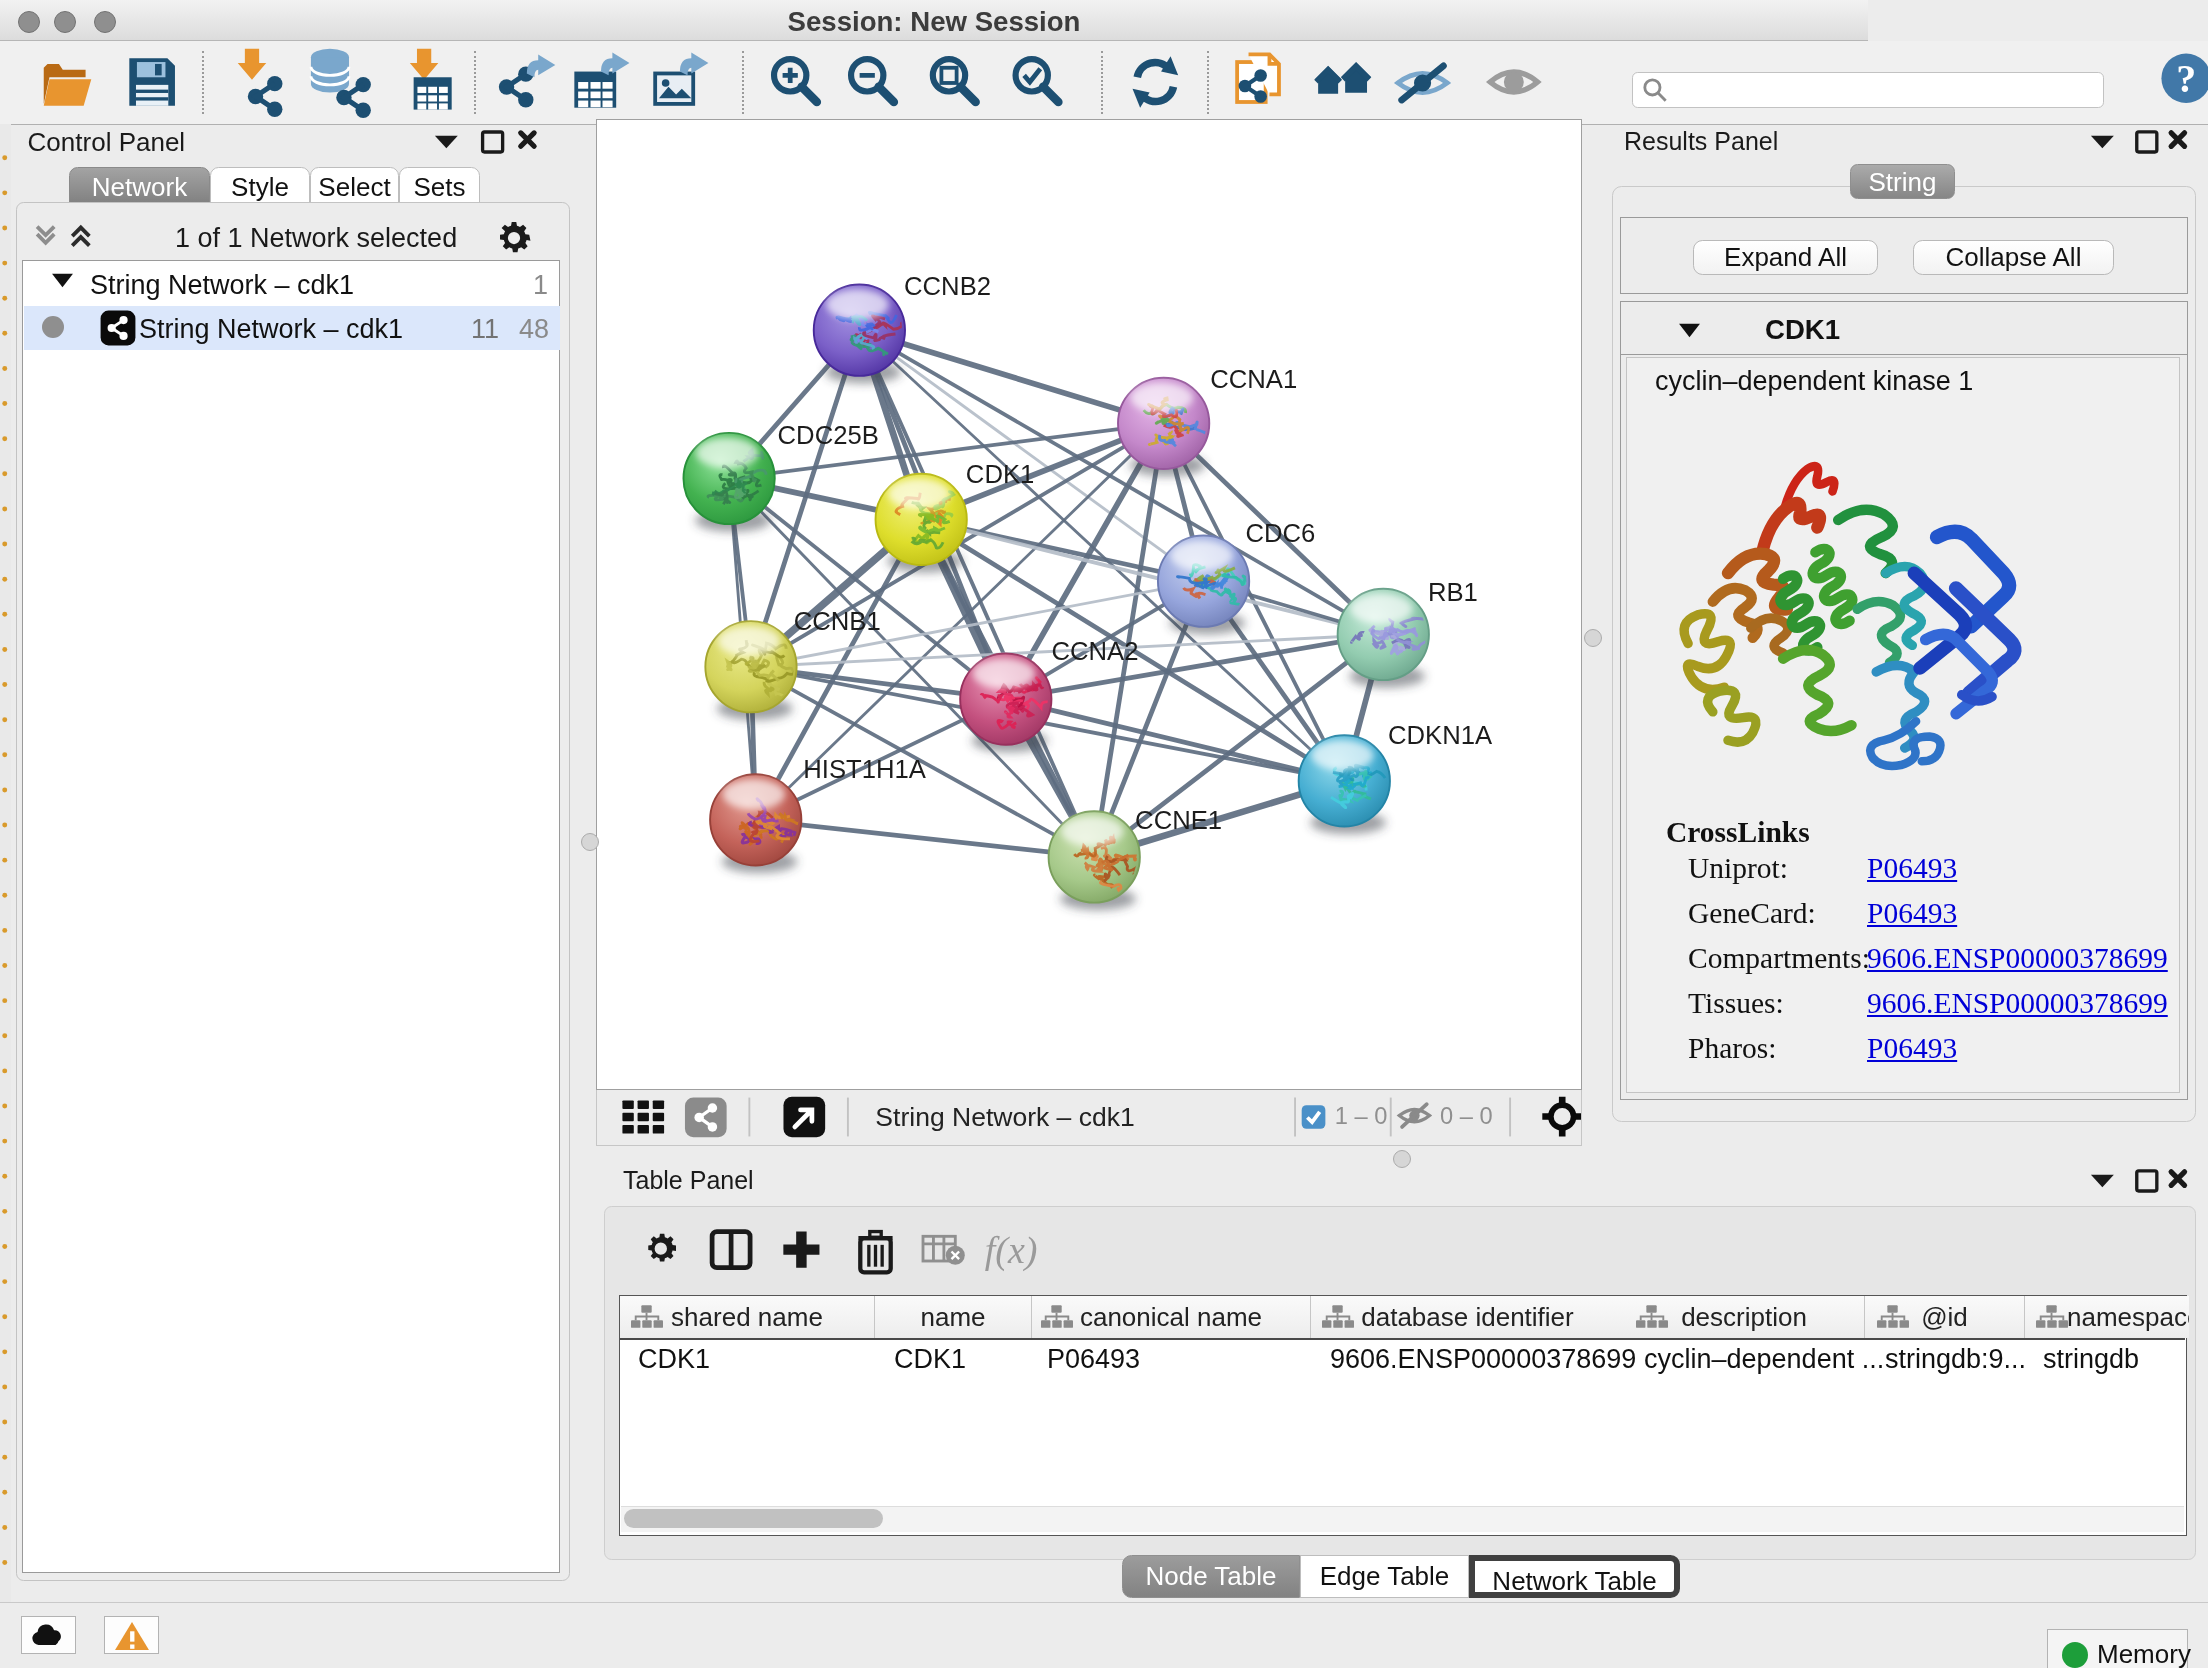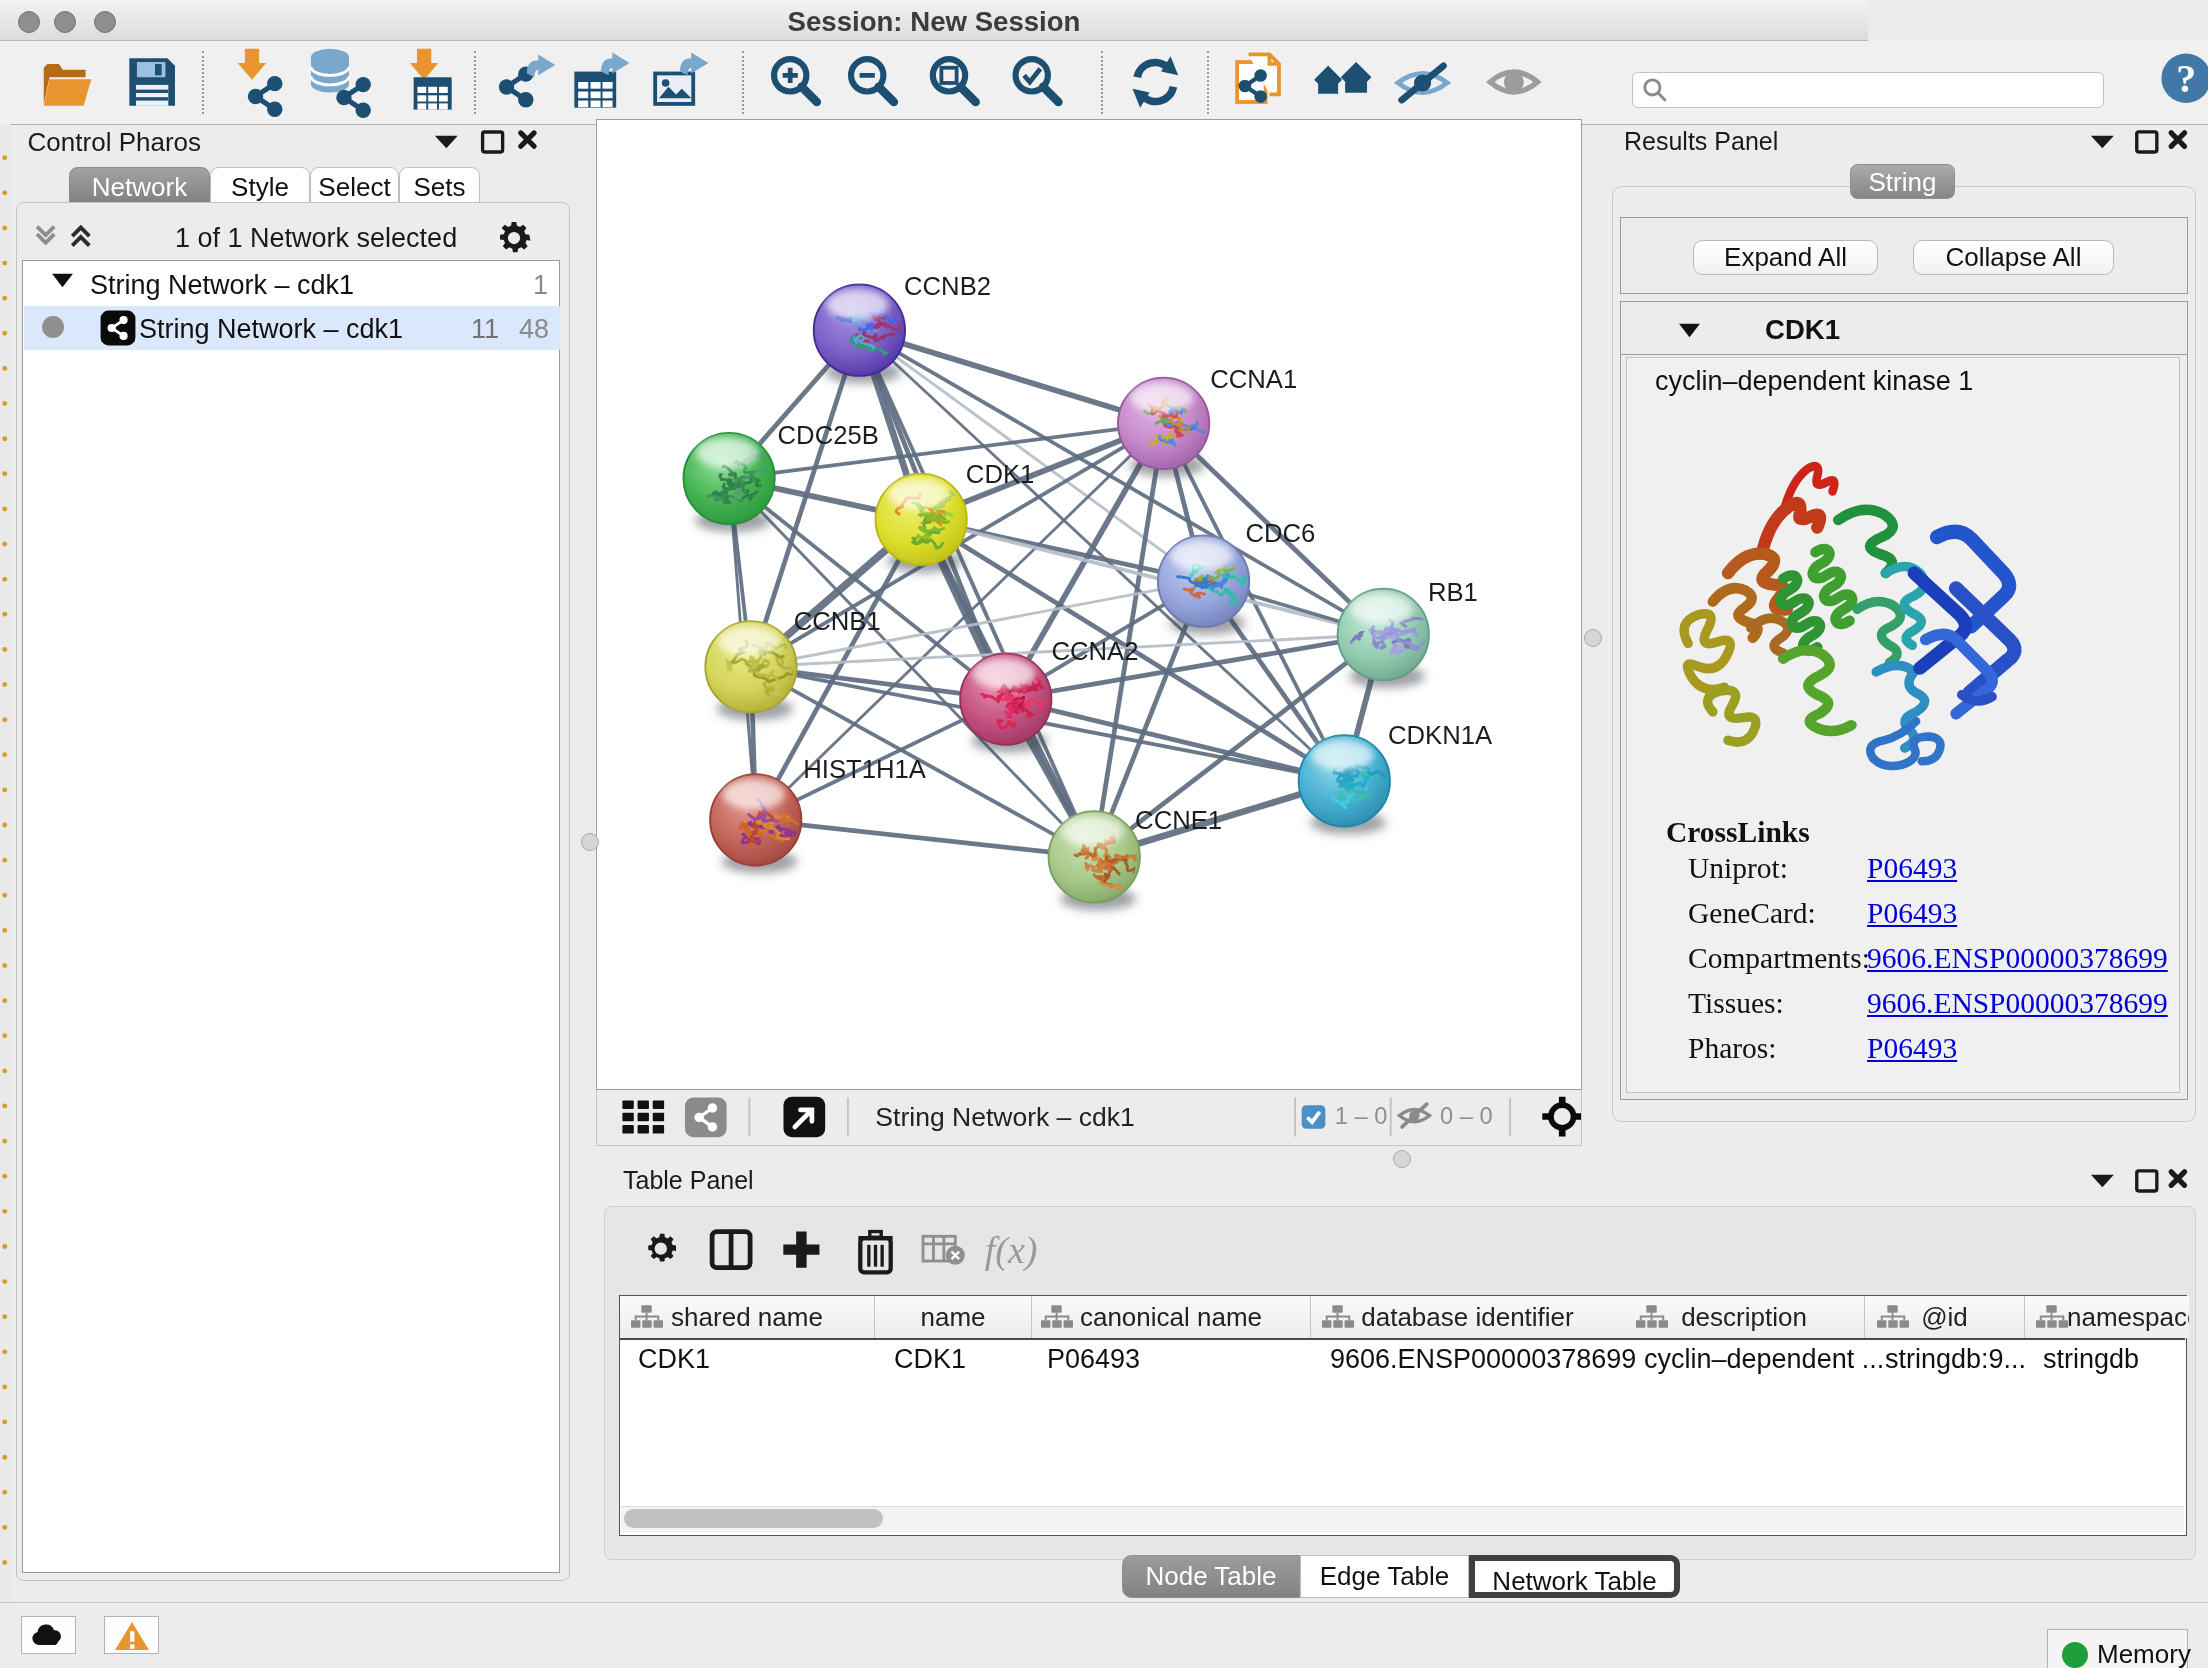--- a/index.html
+++ b/index.html
@@ -286,21 +286,21 @@
         <circle cx="5" cy="1292" r="2.6" fill="#d99a2b"></circle>
         <circle cx="5" cy="1329" r="2.6" fill="#d99a2b"></circle>
         <circle cx="5" cy="1366" r="2.6" fill="#d99a2b"></circle>
         <circle cx="5" cy="1403" r="2.6" fill="#d99a2b"></circle>
         <circle cx="5" cy="1440" r="2.6" fill="#d99a2b"></circle>
         <circle cx="5" cy="1477" r="2.6" fill="#d99a2b"></circle>
         <circle cx="5" cy="1514" r="2.6" fill="#d99a2b"></circle>
       </svg>
     </div>
 
-  <div class="abs phead" style="left:27.6px;top:127px;">Control Pharos</div>
+  <div class="abs phead" style="left:27.6px;top:127px;">Control Panel</div>
   <svg class="abs" style="left:433px;top:129px;" width="124" height="25" viewBox="0 0 130 26">
     <path d="M2 7 L26 7 L14 20 Z" fill="#1a1a1a"></path>
     <rect x="52" y="3" width="21" height="21" fill="none" stroke="#1a1a1a" stroke-width="3.5" rx="2"></rect>
     <path d="M92 4 L106 18 M106 4 L92 18" stroke="#1a1a1a" stroke-width="5.5" stroke-linecap="round"></path>
   </svg>
 
   <div class="tab tabsel" style="left:69px;top:167px;width:141px;height:40px;line-height:38px;">Network</div>
   <div class="tab" style="left:210px;top:167px;width:100px;height:40px;line-height:38px;">Style</div>
   <div class="tab" style="left:310px;top:167px;width:89px;height:40px;line-height:38px;">Select</div>
   <div class="tab" style="left:399px;top:167px;width:81px;height:40px;line-height:38px;">Sets</div>

